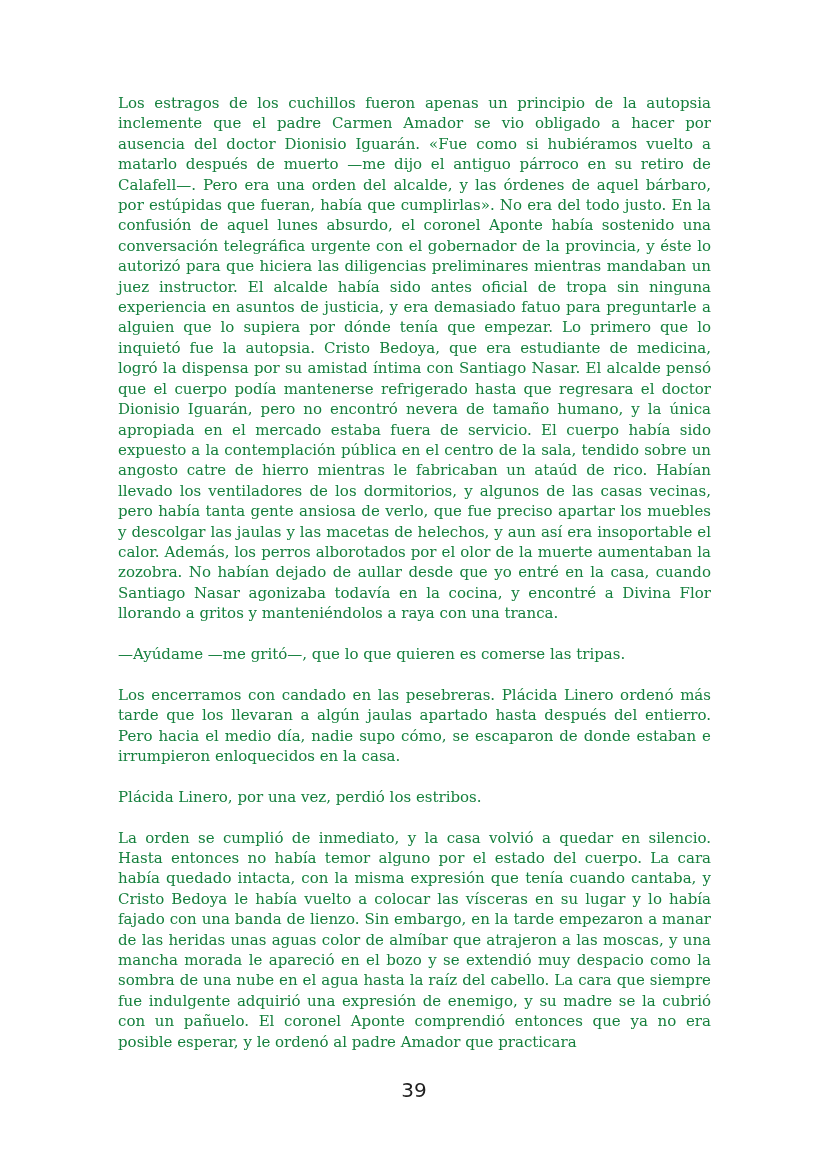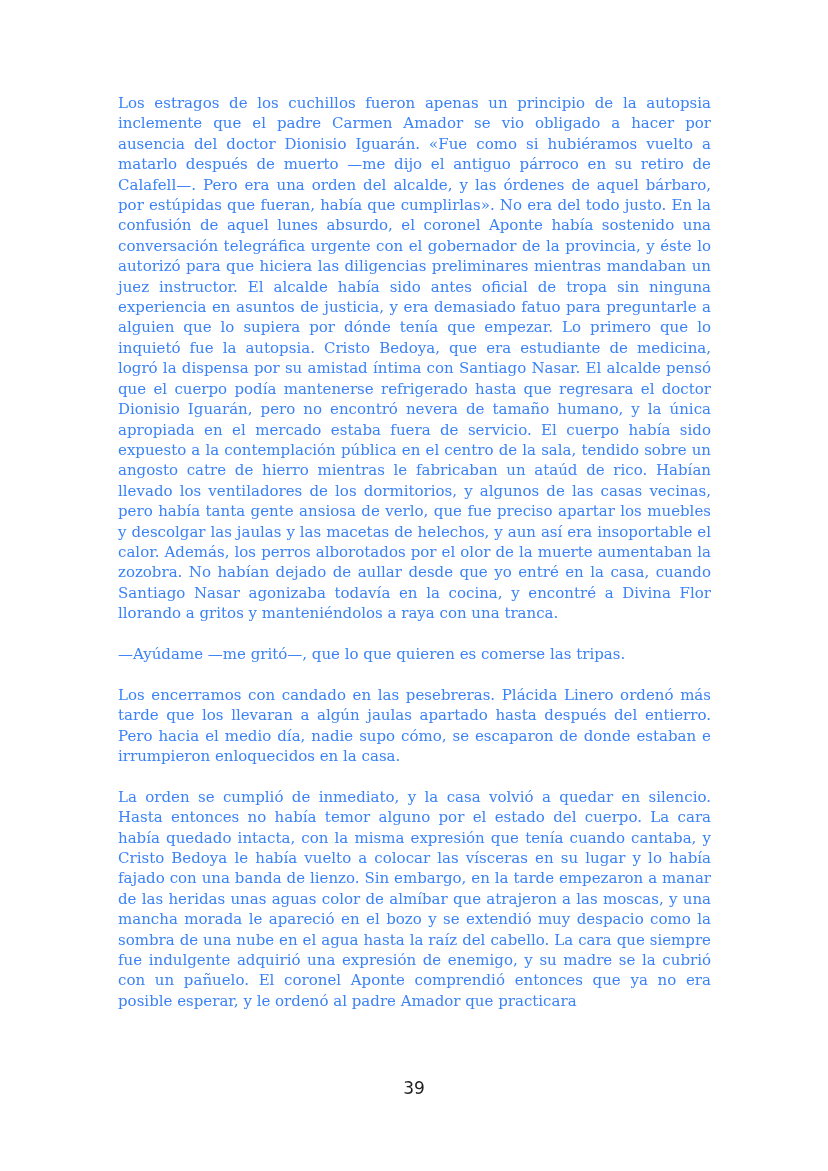--- a/index.html
+++ b/index.html
@@ -13,47 +13,48 @@
     height: 1171px;
     background: #ffffff;
     overflow: hidden;
     font-family: "DejaVu Serif", "Liberation Serif", serif;
   }
   .text-block {
     position: absolute;
     left: 118px;
     top: 93px;
     width: 593px;
-    color: #3b82f6;
+    color: #15803d;
     font-size: 15px;
     line-height: 20.4px;
     text-align: justify;
     text-justify: inter-word;
   }
   .para {
     margin: 0 0 20.4px 0;
   }
   .para:last-child {
     margin-bottom: 0;
   }
   .page-number {
     position: absolute;
     top: 1078px;
     left: 0;
     width: 828px;
     text-align: center;
-    font-size: 17px;
+    font-size: 20px;
     color: #1f1f1f;
     font-family: "DejaVu Sans", "Liberation Sans", sans-serif;
   }
 </style>
 </head>
 <body>
 
 <div class="page">
   <div class="text-block">
       <p class="para">Los estragos de los cuchillos fueron apenas un principio de la autopsia inclemente que el padre Carmen Amador se vio obligado a hacer por ausencia del doctor Dionisio Iguarán. «Fue como si hubiéramos vuelto a matarlo después de muerto —me dijo el antiguo párroco en su retiro de Calafell—. Pero era una orden del alcalde, y las órdenes de aquel bárbaro, por estúpidas que fueran, había que cumplirlas». No era del todo justo. En la confusión de aquel lunes absurdo, el coronel Aponte había sostenido una conversación telegráfica urgente con el gobernador de la provincia, y éste lo autorizó para que hiciera las diligencias preliminares mientras mandaban un juez instructor. El alcalde había sido antes oficial de tropa sin ninguna experiencia en asuntos de justicia, y era demasiado fatuo para preguntarle a alguien que lo supiera por dónde tenía que empezar. Lo primero que lo inquietó fue la autopsia. Cristo Bedoya, que era estudiante de medicina, logró la dispensa por su amistad íntima con Santiago Nasar. El alcalde pensó que el cuerpo podía mantenerse refrigerado hasta que regresara el doctor Dionisio Iguarán, pero no encontró nevera de tamaño humano, y la única apropiada en el mercado estaba fuera de servicio. El cuerpo había sido expuesto a la contemplación pública en el centro de la sala, tendido sobre un angosto catre de hierro mientras le fabricaban un ataúd de rico. Habían llevado los ventiladores de los dormitorios, y algunos de las casas vecinas, pero había tanta gente ansiosa de verlo, que fue preciso apartar los muebles y descolgar las jaulas y las macetas de helechos, y aun así era insoportable el calor. Además, los perros alborotados por el olor de la muerte aumentaban la zozobra. No habían dejado de aullar desde que yo entré en la casa, cuando Santiago Nasar agonizaba todavía en la cocina, y encontré a Divina Flor llorando a gritos y manteniéndolos a raya con una tranca.</p>
       <p class="para">—Ayúdame —me gritó—, que lo que quieren es comerse las tripas.</p>
       <p class="para">Los encerramos con candado en las pesebreras. Plácida Linero ordenó más tarde que los llevaran a algún jaulas apartado hasta después del entierro. Pero hacia el medio día, nadie supo cómo, se escaparon de donde estaban e irrumpieron enloquecidos en la casa.</p>
+      <p class="para">Plácida Linero, por una vez, perdió los estribos.</p>
       <p class="para">La orden se cumplió de inmediato, y la casa volvió a quedar en silencio. Hasta entonces no había temor alguno por el estado del cuerpo. La cara había quedado intacta, con la misma expresión que tenía cuando cantaba, y Cristo Bedoya le había vuelto a colocar las vísceras en su lugar y lo había fajado con una banda de lienzo. Sin embargo, en la tarde empezaron a manar de las heridas unas aguas color de almíbar que atrajeron a las moscas, y una mancha morada le apareció en el bozo y se extendió muy despacio como la sombra de una nube en el agua hasta la raíz del cabello. La cara que siempre fue indulgente adquirió una expresión de enemigo, y su madre se la cubrió con un pañuelo. El coronel Aponte comprendió entonces que ya no era posible esperar, y le ordenó al padre Amador que practicara</p>
     </div>
   <div class="page-number">39</div>
 </div>
 
 </body></html>

